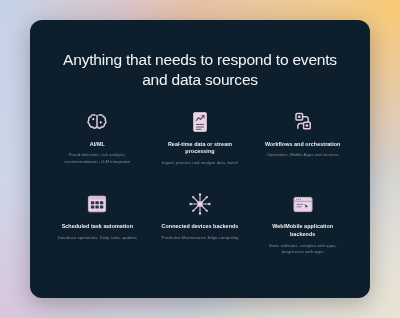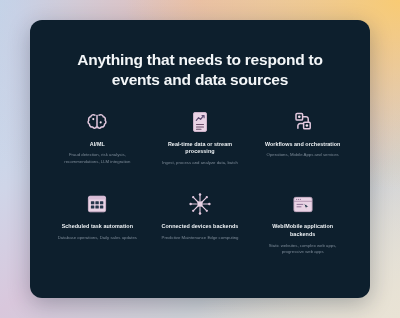--- a/index.html
+++ b/index.html
@@ -29,21 +29,21 @@
     border-radius:12px;
     box-shadow:0 6px 22px rgba(10,25,40,0.28);
     padding:22px 18px 14px;
     overflow:hidden;
   }
 
   .title {
     color:#f3f6f8;
     font-size:15.5px;
     line-height:1.28;
-    font-weight:bold;
+    font-weight:normal;
     text-align:center;
     letter-spacing:-0.2px;
     margin:8px auto 16px;
     max-width:280px;
   }
 
   .grid {
     margin-top:20px;
     display:grid;
     grid-template-columns:repeat(3, 1fr);

